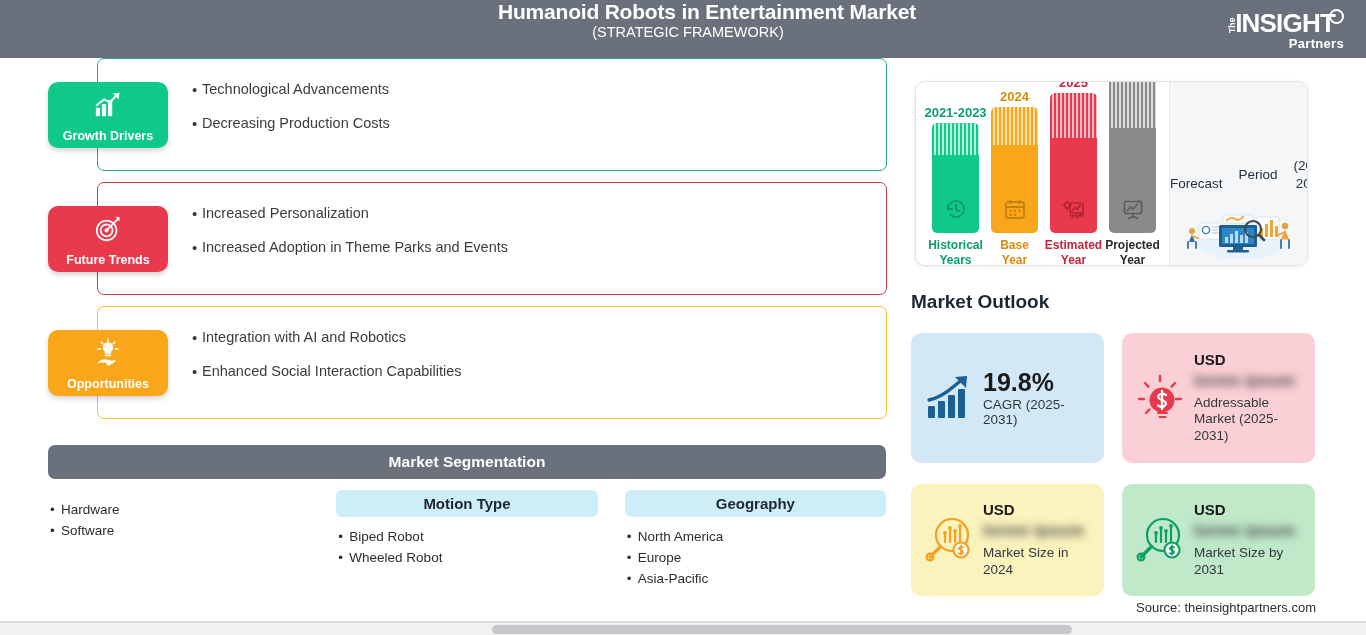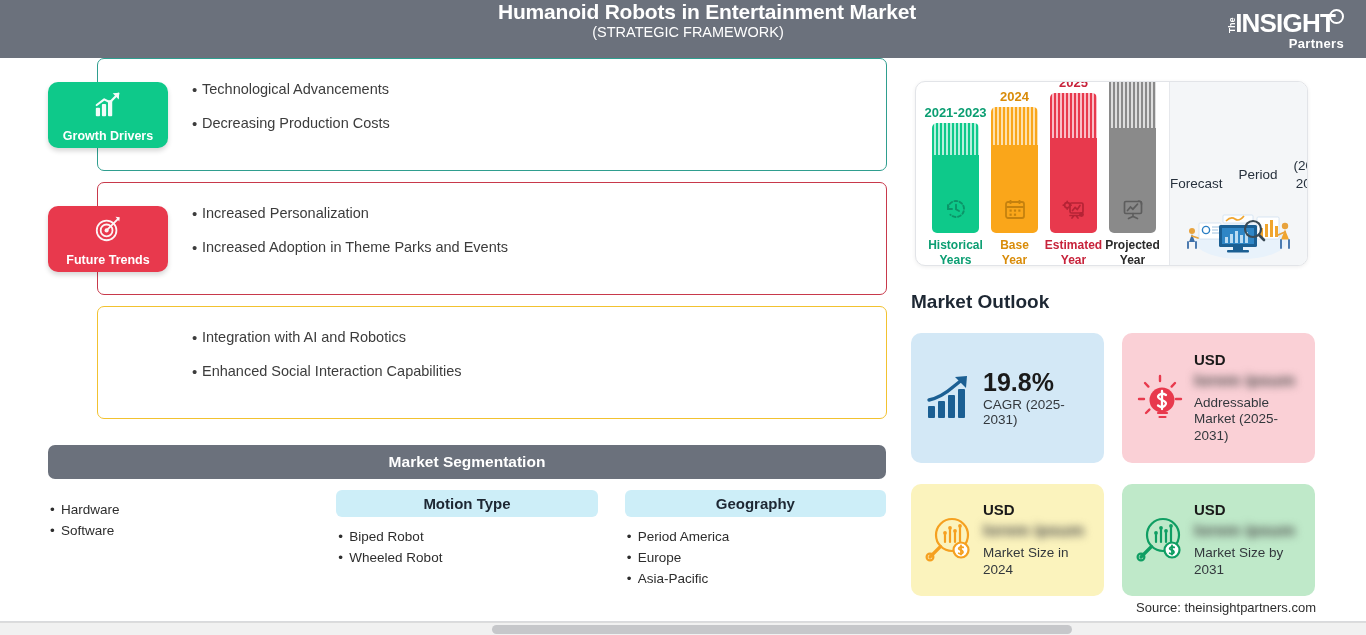--- a/index.html
+++ b/index.html
@@ -371,20 +371,32 @@
         </div>
         <div class="bullet">
           <span class="dot">•</span>
           <span class="txt">Increased Adoption in Theme Parks and Events</span>
         </div>
       </div>
     </div>
 
     <div class="driver-row" style="height:124px;">
       <div class="driver-box amber"></div>
+      <div class="badge amber">
+        <span class="badge-icon">
+          <svg viewBox="0 0 32 32" fill="none" stroke="#ffffff" stroke-width="1.8">
+            <path d="M16 4.5 a5.6 5.6 0 0 0-3.4 10 v2.2 h6.8 v-2.2 A5.6 5.6 0 0 0 16 4.5Z" fill="#ffffff" stroke="none"></path>
+            <path d="M13.4 18.6 h5.2" stroke-linecap="round"></path>
+            <path d="M16 1.2 v2.2 M8.8 4.4 l1.5 1.6 M23.2 4.4 l-1.5 1.6 M5.6 11.6 h2.1 M26.4 11.6 h-2.1" stroke-linecap="round"></path>
+            <path d="M4.5 27 c2.5-3.5 6-4.8 9.2-4.2 l5 1 c1.2 .2 1.2 2-.1 2.1 l-5.3 .2" fill="#ffffff" stroke="none"></path>
+            <path d="M13.6 26.2 l8.8-2.6 c1.4-.4 2.2 1.3 .9 2.1 L16 30" fill="#ffffff" stroke="none"></path>
+          </svg>
+        </span>
+        <span class="badge-label">Opportunities</span>
+      </div>
       <div class="bullets">
         <div class="bullet">
           <span class="dot">•</span>
           <span class="txt">Integration with AI and Robotics</span>
         </div>
         <div class="bullet">
           <span class="dot">•</span>
           <span class="txt">Enhanced Social Interaction Capabilities</span>
         </div>
       </div>
@@ -419,21 +431,21 @@
           <span>Wheeled Robot</span>
         </div>
       </div>
     </div>
 
     <div class="seg-col">
       <div class="seg-head">Geography</div>
       <div class="seg-list">
         <div class="seg-item">
           <span class="dot">•</span>
-          <span>Period America</span>
+          <span>North America</span>
         </div>
         <div class="seg-item">
           <span class="dot">•</span>
           <span>Europe</span>
         </div>
         <div class="seg-item">
           <span class="dot">•</span>
           <span>Asia-Pacific</span>
         </div>
       </div>

